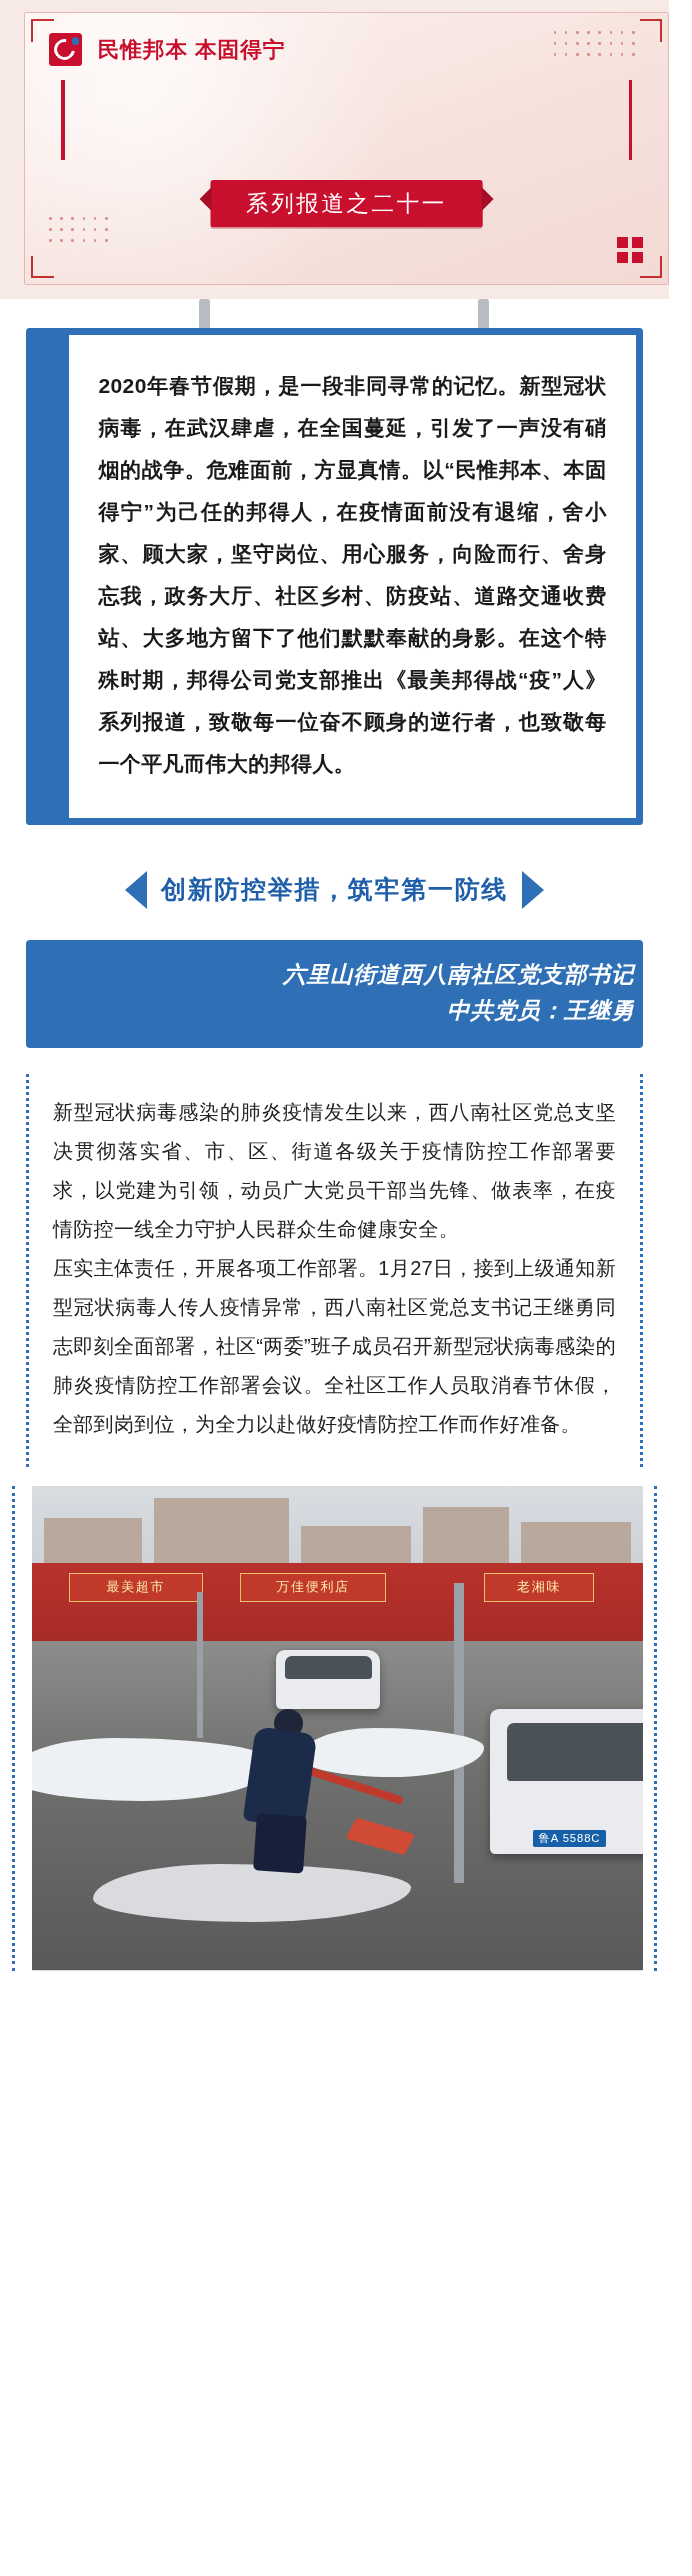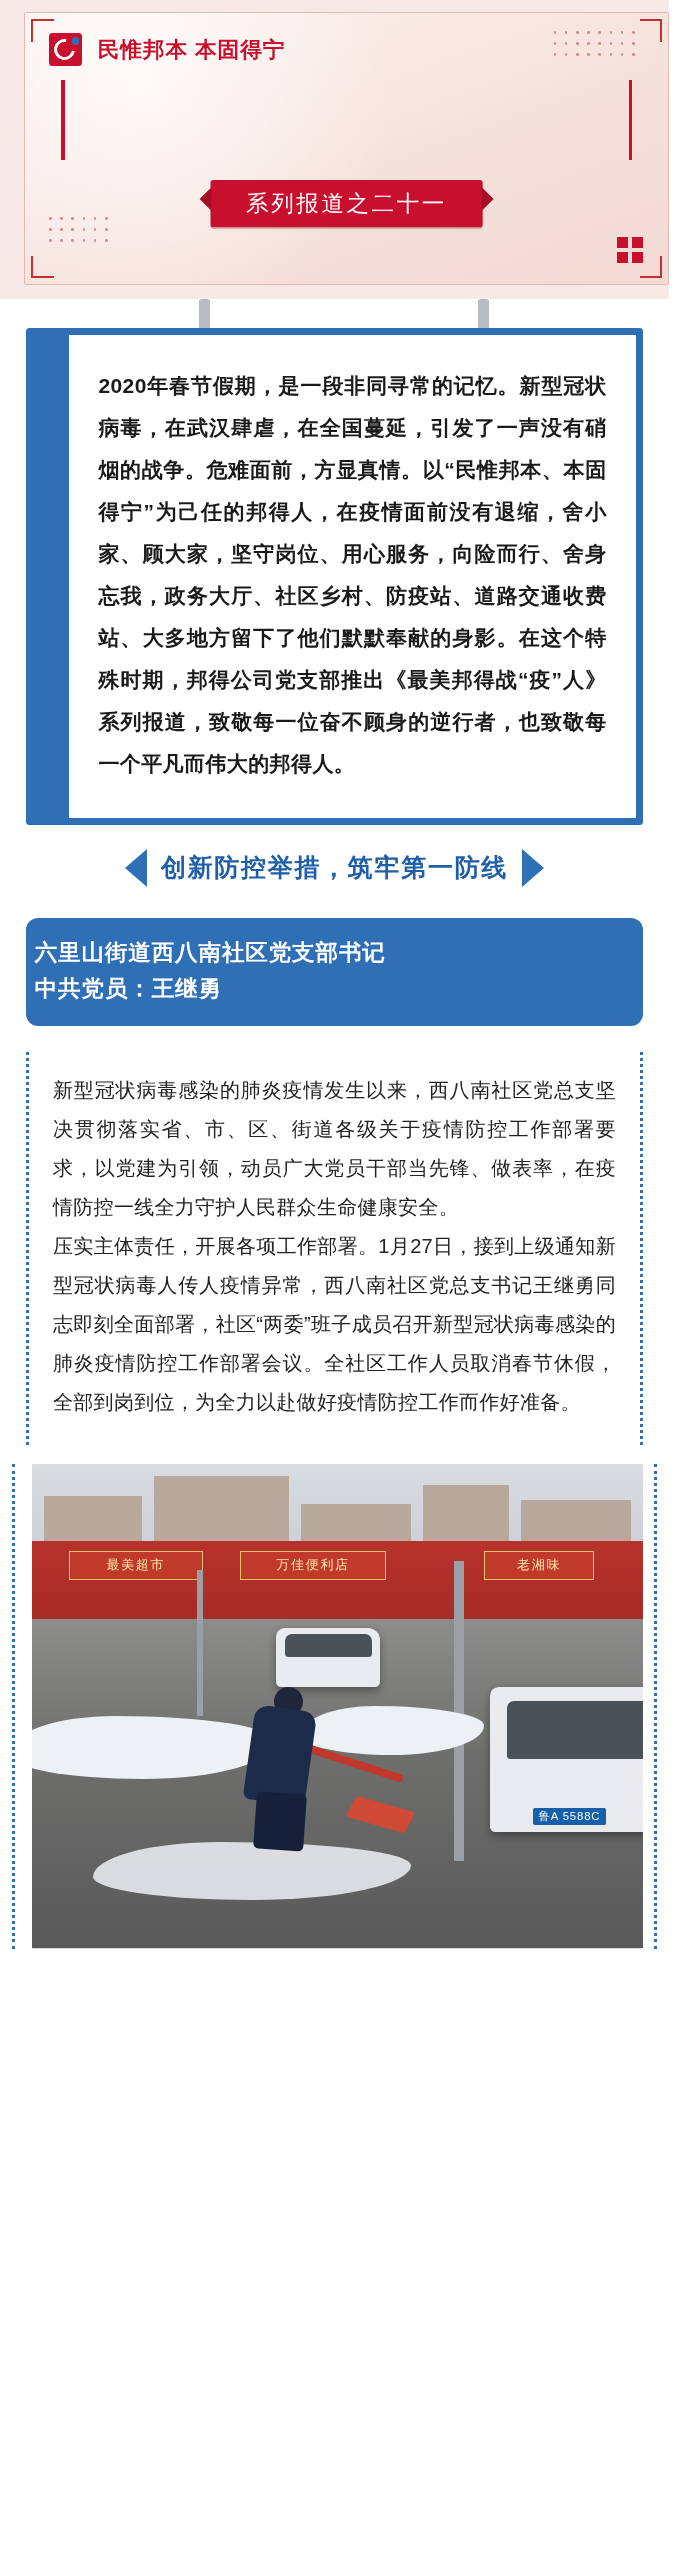--- a/index.html
+++ b/index.html
@@ -190,21 +190,21 @@
     font-size: 21px;
     line-height: 2.0;
     color: #1a1a1a;
     text-align: justify;
     font-weight: bold;
     letter-spacing: 0.4px;
   }
 
   
   .arrow-heading {
-    margin: 24px auto 0 auto;
+    margin: 46px auto 0 auto;
     width: 606px;
     display: flex;
     align-items: center;
     justify-content: center;
     gap: 14px;
   }
   .arrow-left, .arrow-right {
     width: 0; height: 0;
     border-top: 19px solid transparent;
     border-bottom: 19px solid transparent;
@@ -217,23 +217,24 @@
     color: #1f5ea8;
     letter-spacing: 1.7px;
     white-space: nowrap;
   }
 
   
   .name-bar {
     margin: 31px 26px 0 26px;
     background: #2f6fb5;
     color: #ffffff;
-    text-align: left;
+    text-align: right;
     padding: 17.3px 8.7px 19px 8.7px;
-    border-radius: 12px;
+    border-radius: 4px;
+    font-style: italic;
   }
   .name-bar div {
     font-size: 22.5px;
     font-weight: bold;
     line-height: 1.6;
     letter-spacing: 0.9px;
   }
 
   
   .dotted-block {

